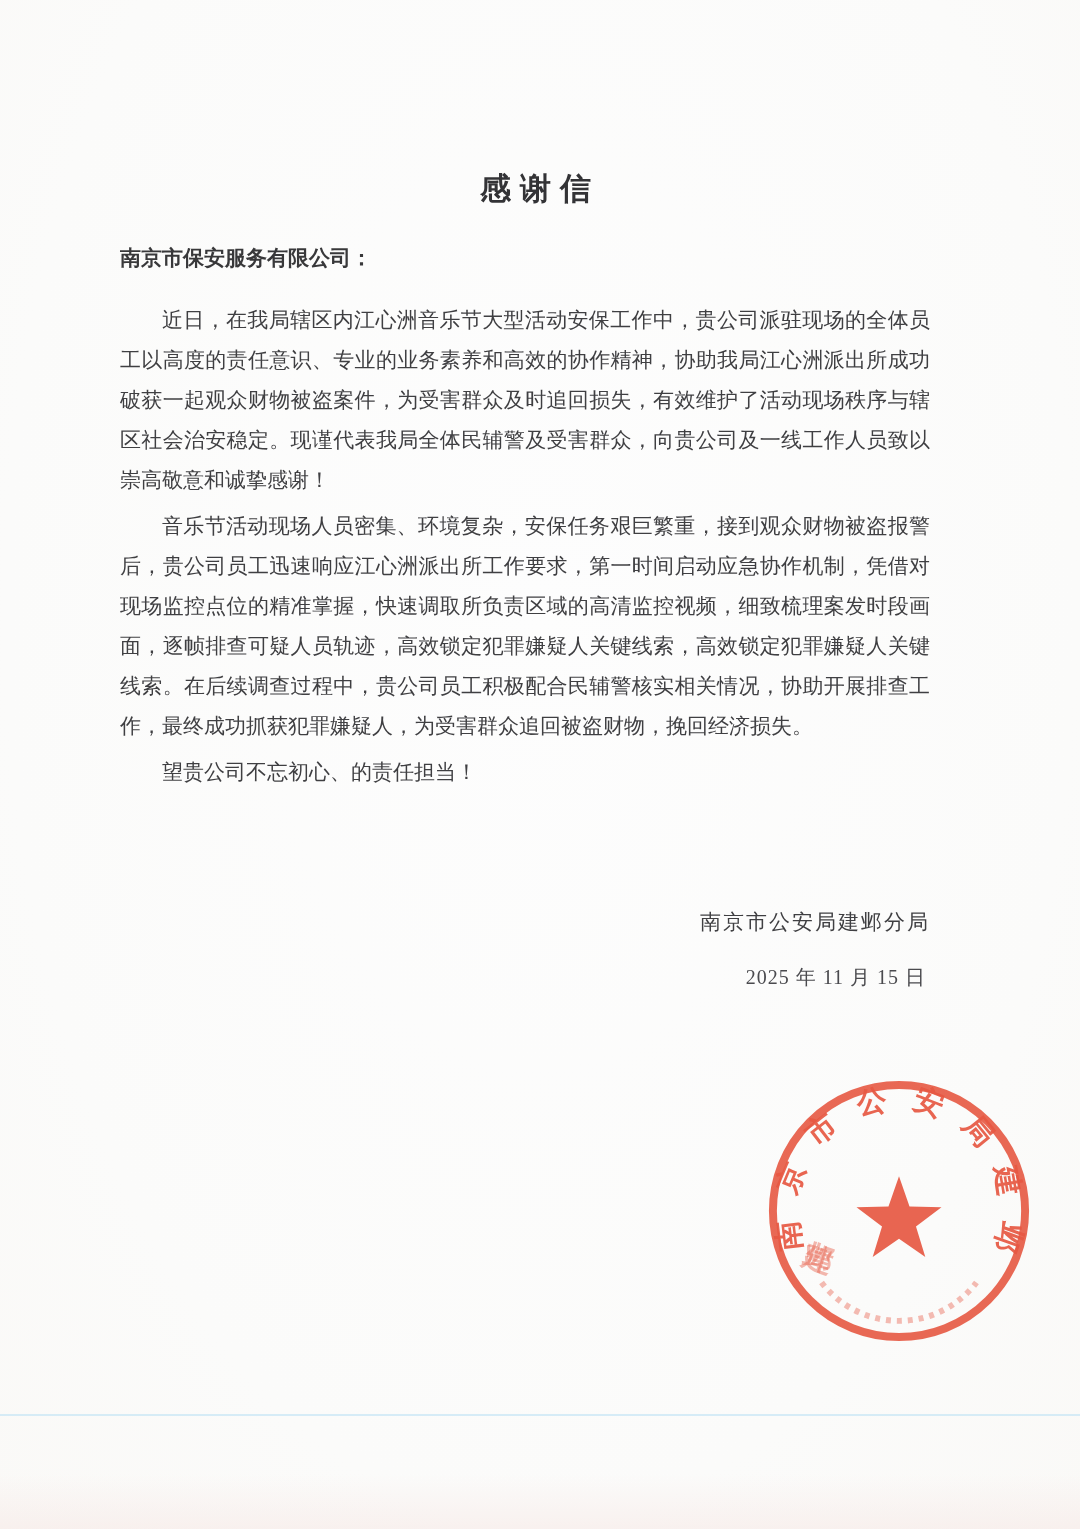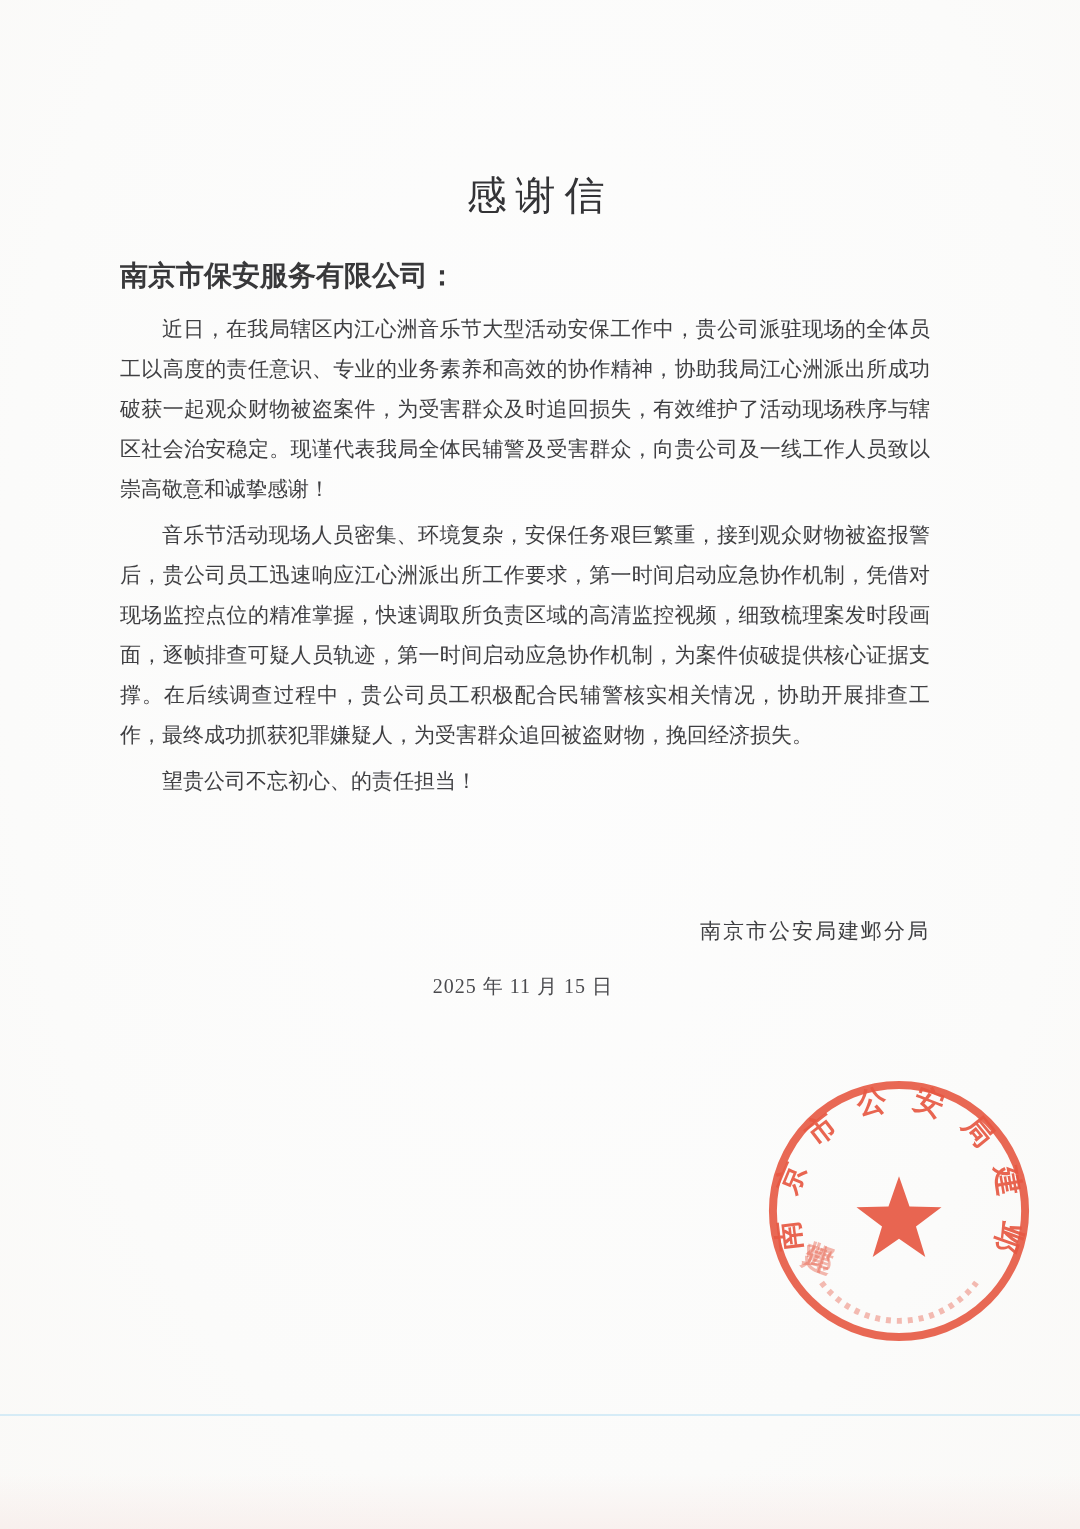--- a/index.html
+++ b/index.html
@@ -17,33 +17,33 @@
   }
   .page {
     position: relative;
     width: 100%;
     height: 100%;
   }
   .title {
     padding-top: 168px;
     margin: 0;
     text-align: center;
-    font-size: 40px;
-    font-weight: 400;
+    font-size: 31px;
+    font-weight: 700;
     letter-spacing: 9px;
     color: #333336;
   }
   .salutation {
     margin: 34px 150px 0 120px;
-    font-size: 28px;
+    font-size: 21px;
     font-weight: 700;
     color: #38383a;
   }
   .body-text {
-    margin: 14px 150px 0 120px;
+    margin: 28px 150px 0 120px;
     font-size: 21px;
     line-height: 40px;
     text-align: justify;
     color: #3f3f42;
   }
   .body-text p {
     margin: 0 0 6px 0;
     text-indent: 2em;
   }
   .closing {
@@ -54,21 +54,20 @@
     font-size: 21px;
     color: #3f3f42;
     letter-spacing: 2px;
   }
   .date {
     margin-top: 28px;
     padding-right: 4px;
     font-size: 20px;
     color: #4a4a4e;
     letter-spacing: 1px;
-    text-align: center;
   }
   .stamp {
     position: absolute;
     left: 760px;
     top: 1072px;
     width: 278px;
     height: 278px;
     mix-blend-mode: multiply;
     opacity: 0.9;
     pointer-events: none;
@@ -95,21 +94,21 @@
 <body>
 
 <div class="page">
 
   <h1 class="title">感谢信</h1>
 
   <div class="salutation">南京市保安服务有限公司：</div>
 
   <div class="body-text">
       <p>近日，在我局辖区内江心洲音乐节大型活动安保工作中，贵公司派驻现场的全体员工以高度的责任意识、专业的业务素养和高效的协作精神，协助我局江心洲派出所成功破获一起观众财物被盗案件，为受害群众及时追回损失，有效维护了活动现场秩序与辖区社会治安稳定。现谨代表我局全体民辅警及受害群众，向贵公司及一线工作人员致以崇高敬意和诚挚感谢！</p>
-      <p>音乐节活动现场人员密集、环境复杂，安保任务艰巨繁重，接到观众财物被盗报警后，贵公司员工迅速响应江心洲派出所工作要求，第一时间启动应急协作机制，凭借对现场监控点位的精准掌握，快速调取所负责区域的高清监控视频，细致梳理案发时段画面，逐帧排查可疑人员轨迹，第一时间启动应急协作机制，为案件侦破提供核心证据支撑。在后续调查过程中，贵公司员工积极配合民辅警核实相关情况，协助开展排查工作，最终成功抓获犯罪嫌疑人，为受害群众追回被盗财物，挽回经济损失。</p>
+      <p>音乐节活动现场人员密集、环境复杂，安保任务艰巨繁重，接到观众财物被盗报警后，贵公司员工迅速响应江心洲派出所工作要求，第一时间启动应急协作机制，凭借对现场监控点位的精准掌握，快速调取所负责区域的高清监控视频，细致梳理案发时段画面，逐帧排查可疑人员轨迹，高效锁定犯罪嫌疑人关键线索，高效锁定犯罪嫌疑人关键线索。在后续调查过程中，贵公司员工积极配合民辅警核实相关情况，协助开展排查工作，最终成功抓获犯罪嫌疑人，为受害群众追回被盗财物，挽回经济损失。</p>
       <p>望贵公司不忘初心、的责任担当！</p>
     </div>
 
   <div class="closing">
     <div class="signature">南京市公安局建邺分局</div>
     <div class="date">2025 年 11 月 15 日</div>
   </div>
 
   <div class="stamp">
     <svg viewBox="0 0 280 280" width="278" height="278">

